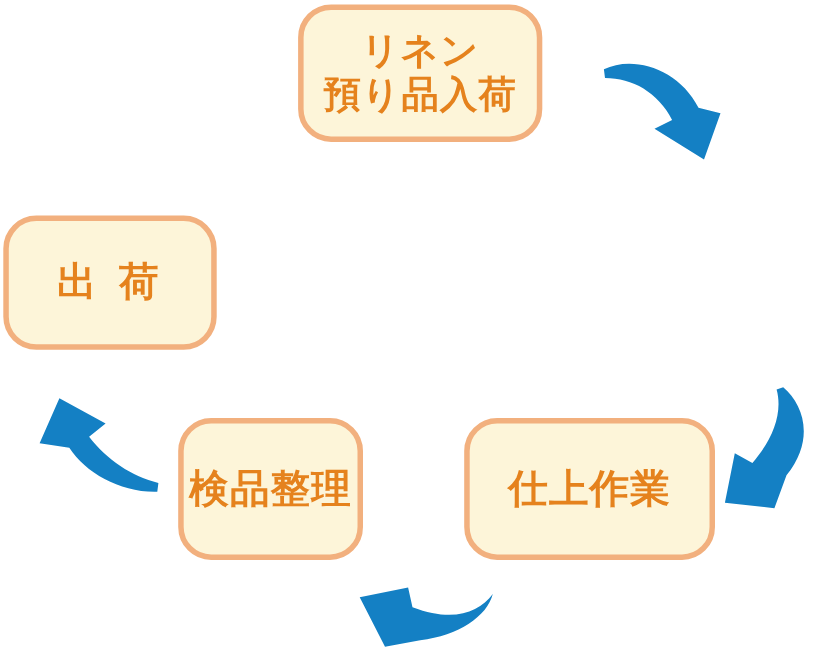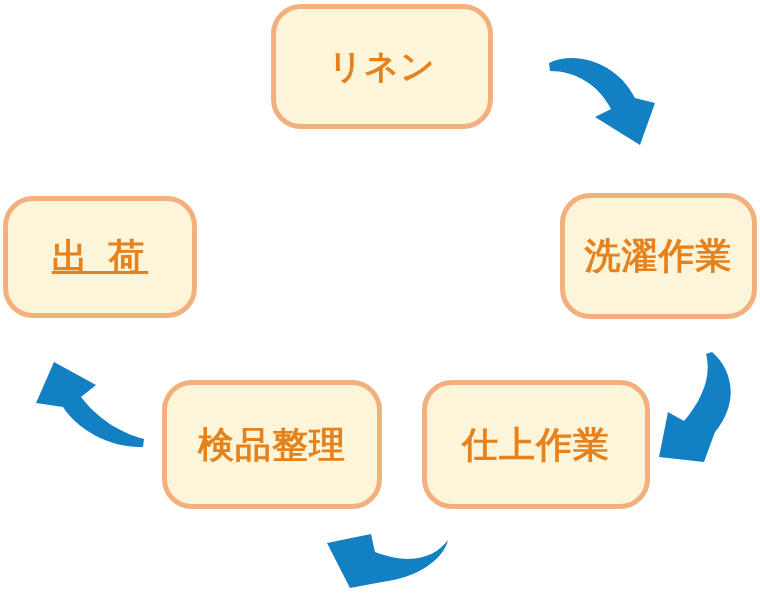--- a/index.html
+++ b/index.html
@@ -30,22 +30,22 @@
     font-weight: 700;
     text-align: center;
     letter-spacing: 1px;
     line-height: 1.16;
   }
   .box-linen      { left: 271px; top: 4px;   width: 222px; height: 125px; }
   .box-linen .label      { font-size: 34px; }
   .box-washing    { left: 560px; top: 193px; width: 197px; height: 126px; }
   .box-washing .label    { font-size: 36px; }
   .box-shipping   { left: 3px;   top: 196px; width: 194px; height: 122px; }
-  .box-shipping .label   { font-size: 36px; letter-spacing: 4px; text-decoration: underline; }
-  .box-inspection { left: 162px; top: 380px; width: 220px; height: 129px; }
+  .box-shipping .label   { font-size: 36px; letter-spacing: 4px; }
+  .box-inspection { left: 162px; top: 380px; width: 168px; height: 129px; }
   .box-inspection .label { font-size: 36px; }
   .box-finishing  { left: 422px; top: 380px; width: 228px; height: 129px; }
   .box-finishing .label  { font-size: 36px; }
   .diagram-title {
     position: absolute;
     left: 230px;
     top: 231px;
     width: 300px;
     text-align: center;
     color: #1480c4;
@@ -61,26 +61,24 @@
   .arrow-4 { left: 32px;  top: 358px; width: 115px; height: 92px;  }
 </style>
 </head>
 <body>
 
 <div class="canvas">
 
   <div class="flow-box box-linen">
     <div class="label">
       <span style="display:block">リネン</span>
+      <span style="display:block">預り品入荷</span>
     </div>
   </div>
 
-  <div class="flow-box box-washing">
-    <div class="label">洗濯作業</div>
-  </div>
 
   <div class="flow-box box-finishing">
     <div class="label">仕上作業</div>
   </div>
 
   <div class="flow-box box-inspection">
     <div class="label">検品整理</div>
   </div>
 
   <div class="flow-box box-shipping">

